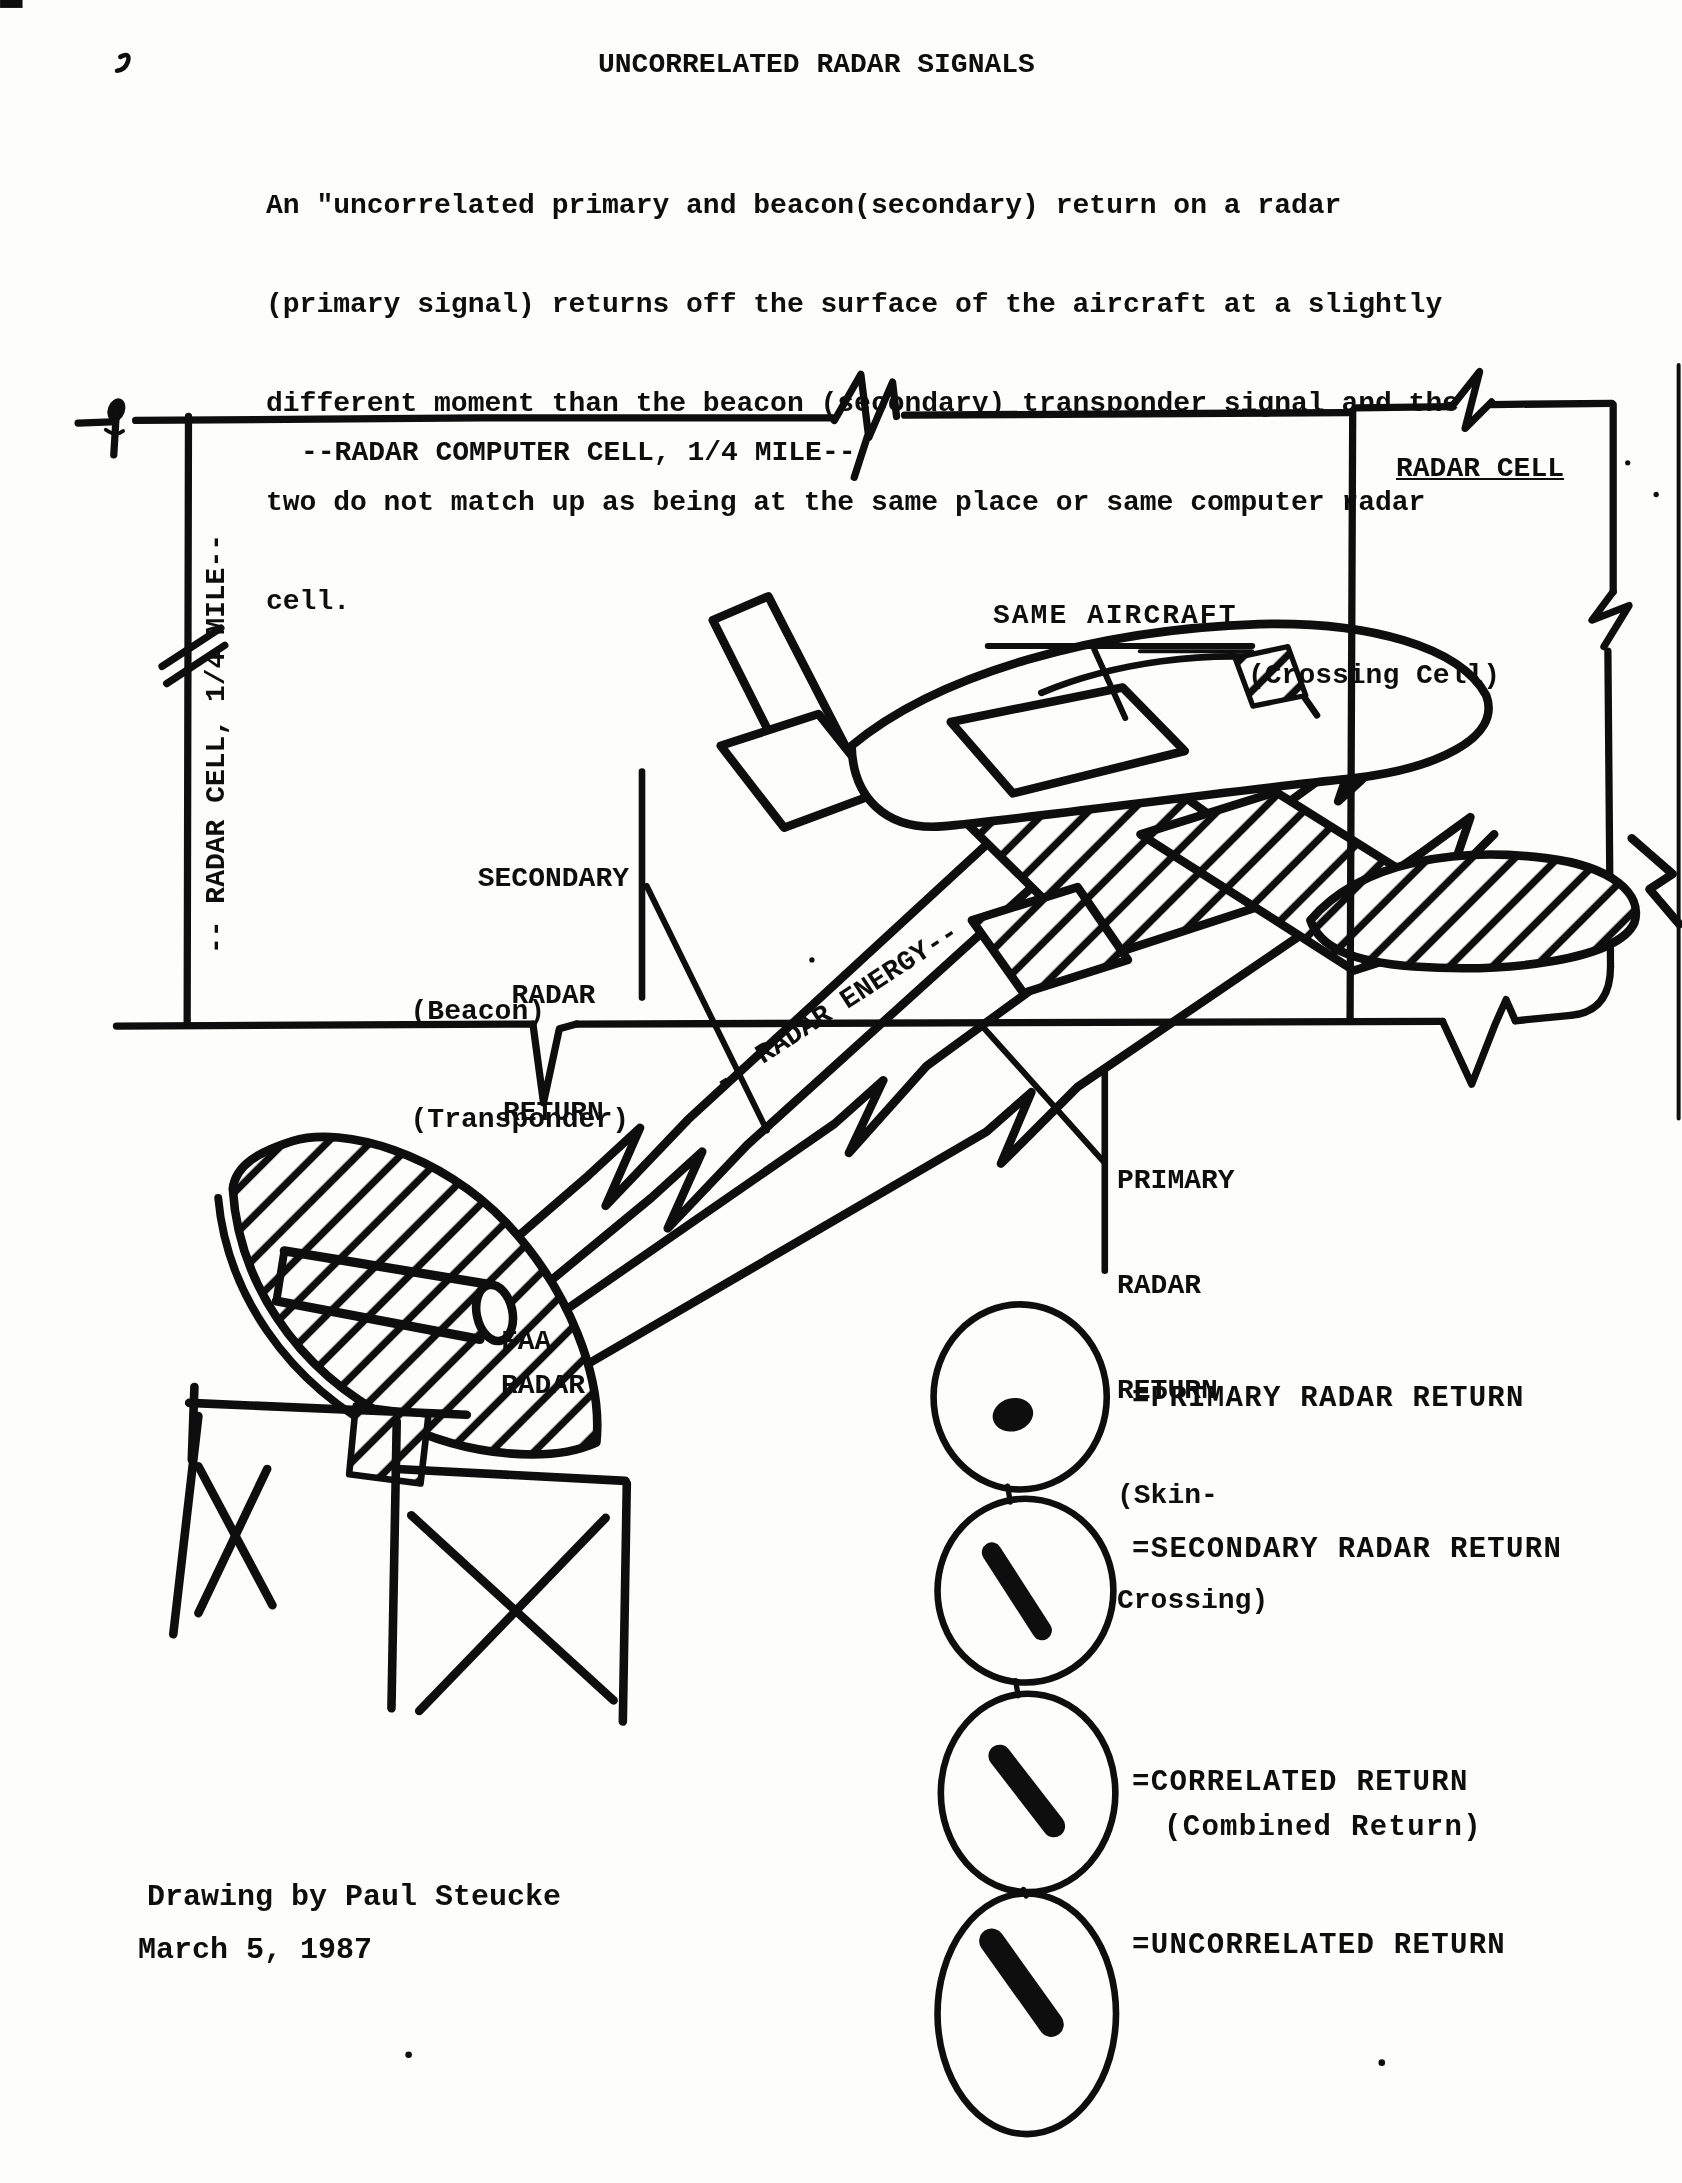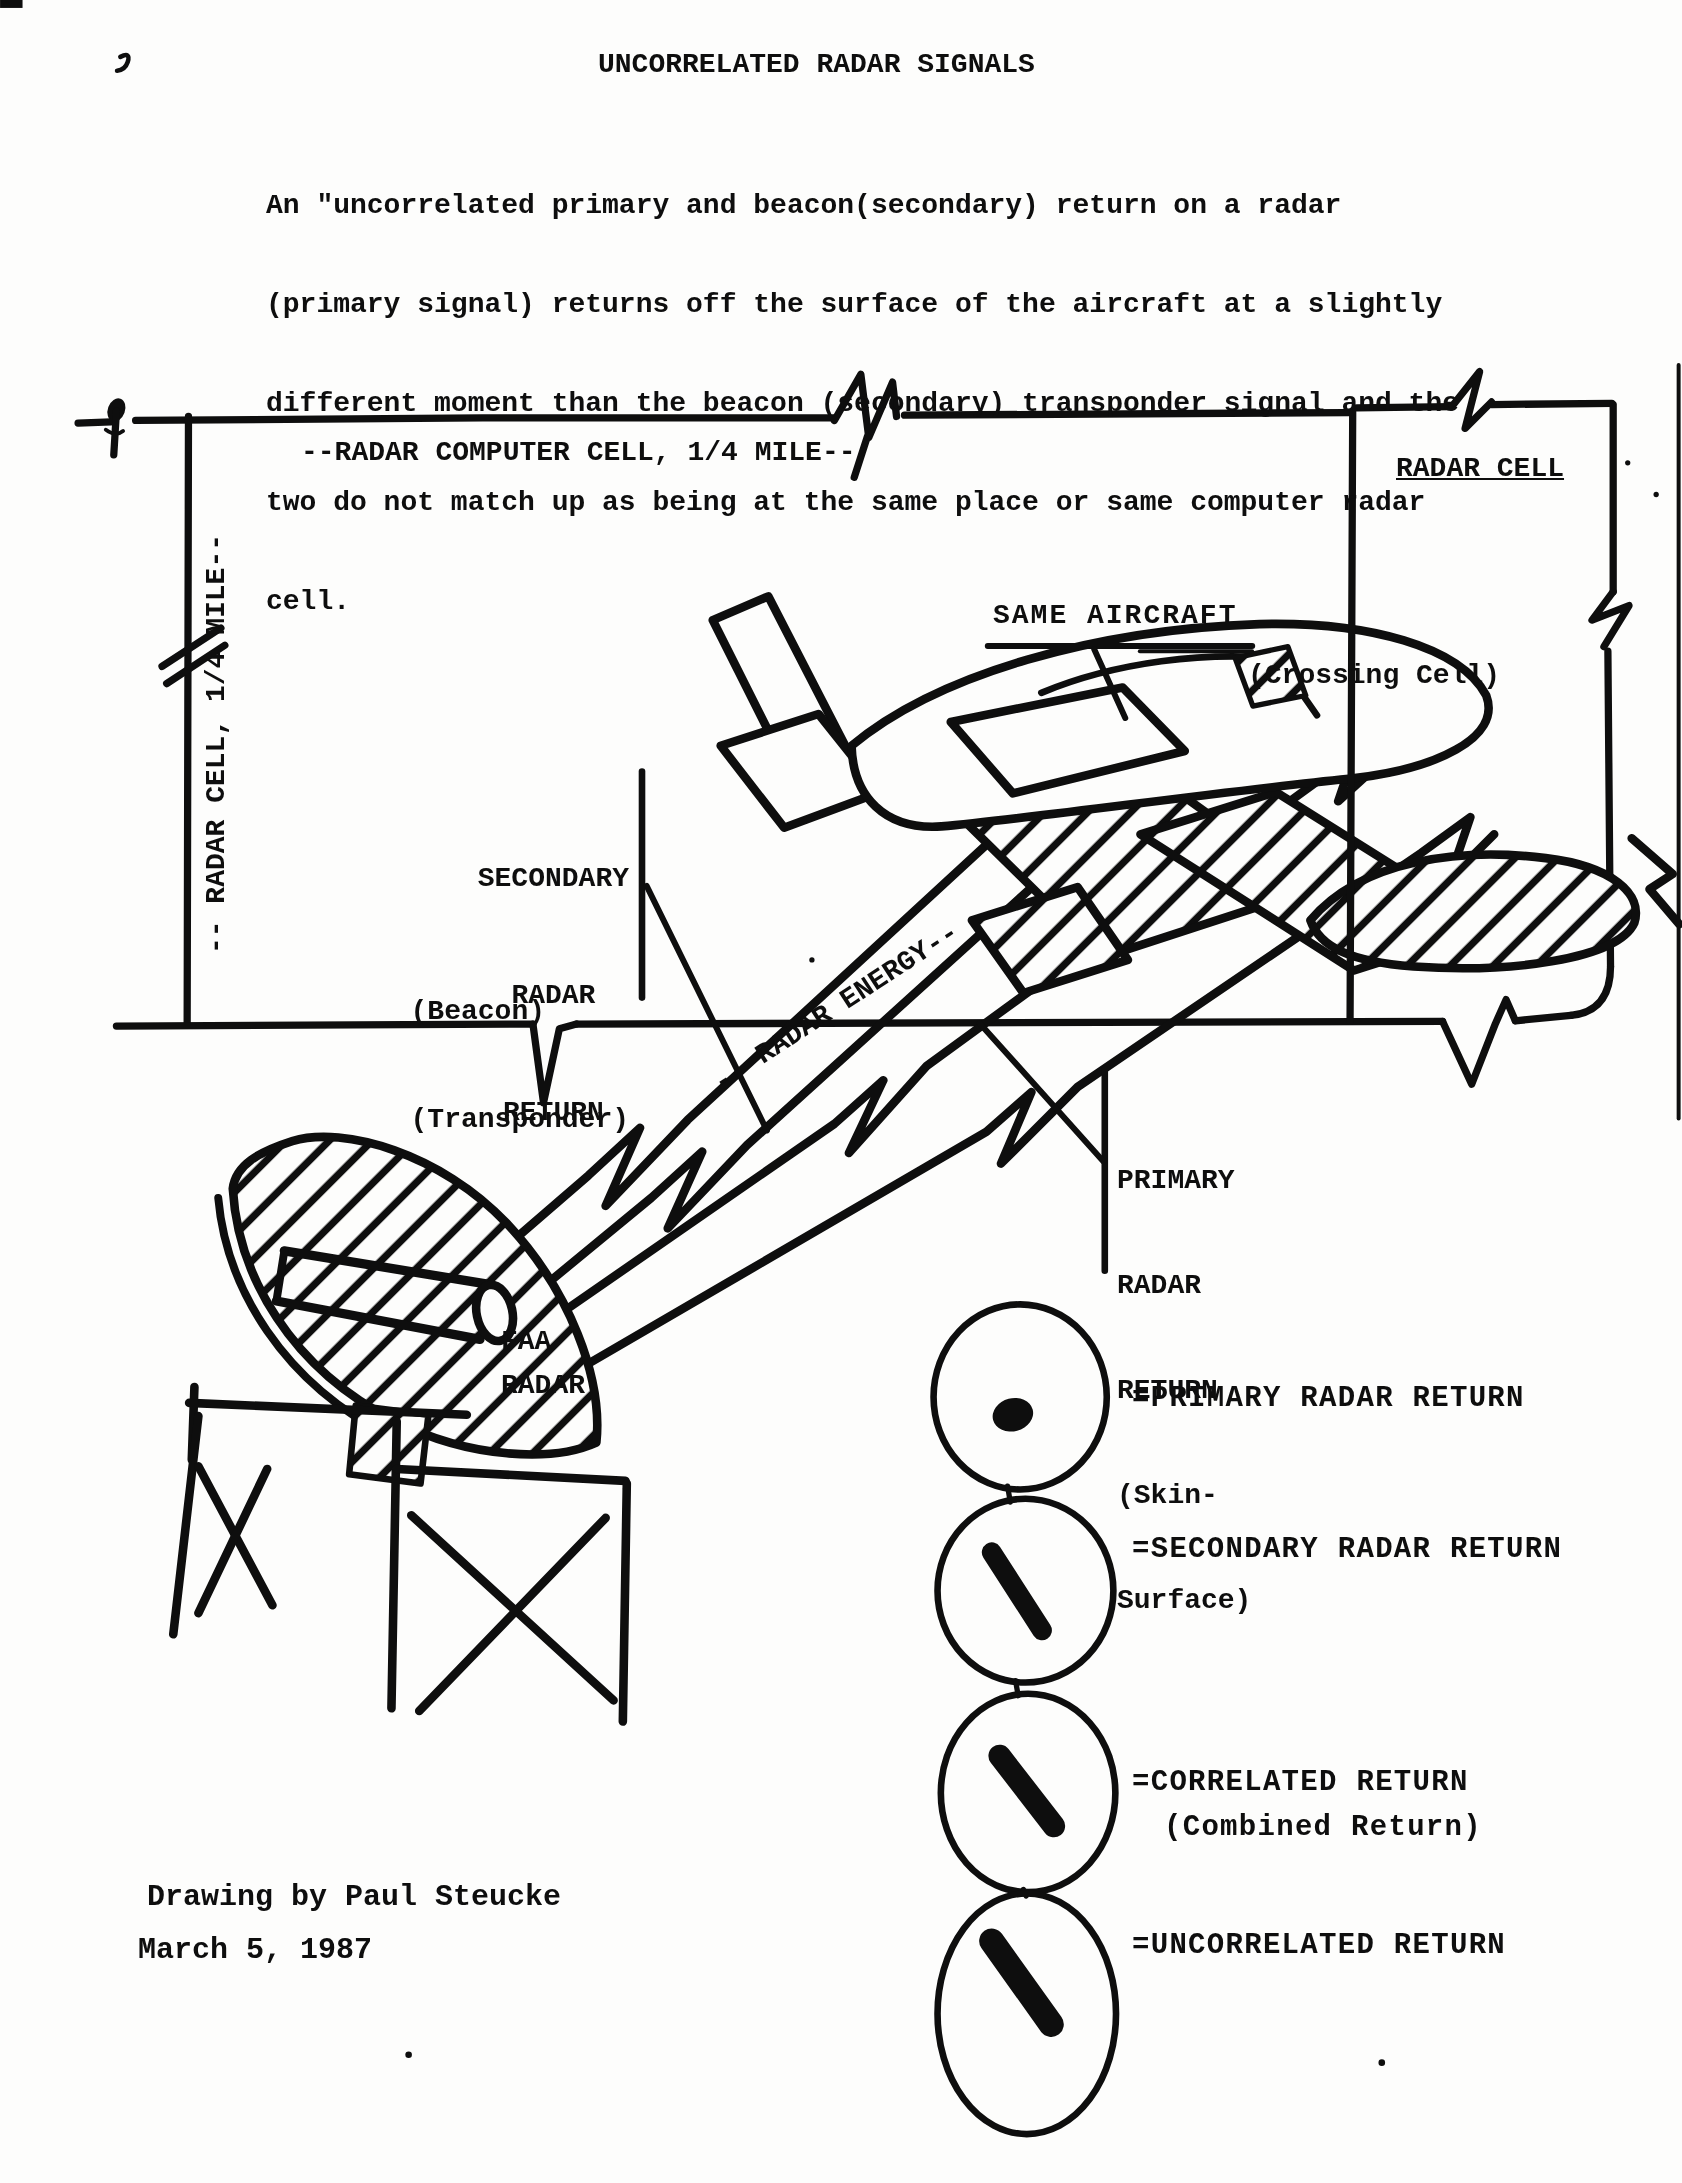--- a/index.html
+++ b/index.html
@@ -201,21 +201,21 @@
     <div>(Transponder)</div>
   </div>
 
   <div class="t energy-label">-- RADAR ENERGY--</div>
 
   <div class="t pri-main">
     <div>PRIMARY</div>
     <div>RADAR</div>
     <div>RETURN</div>
     <div>(Skin-</div>
-    <div>Surface)</div>
+    <div>Crossing)</div>
   </div>
 
   <div class="t faa-1">FAA</div>
   <div class="t faa-2">RADAR</div>
 
   <div class="t legend-label ll-1">=PRIMARY RADAR RETURN</div>
   <div class="t legend-label ll-2">=SECONDARY RADAR RETURN</div>
   <div class="t legend-label ll-3a">=CORRELATED RETURN</div>
   <div class="t legend-label ll-3b">(Combined Return)</div>
   <div class="t legend-label ll-4">=UNCORRELATED RETURN</div>

